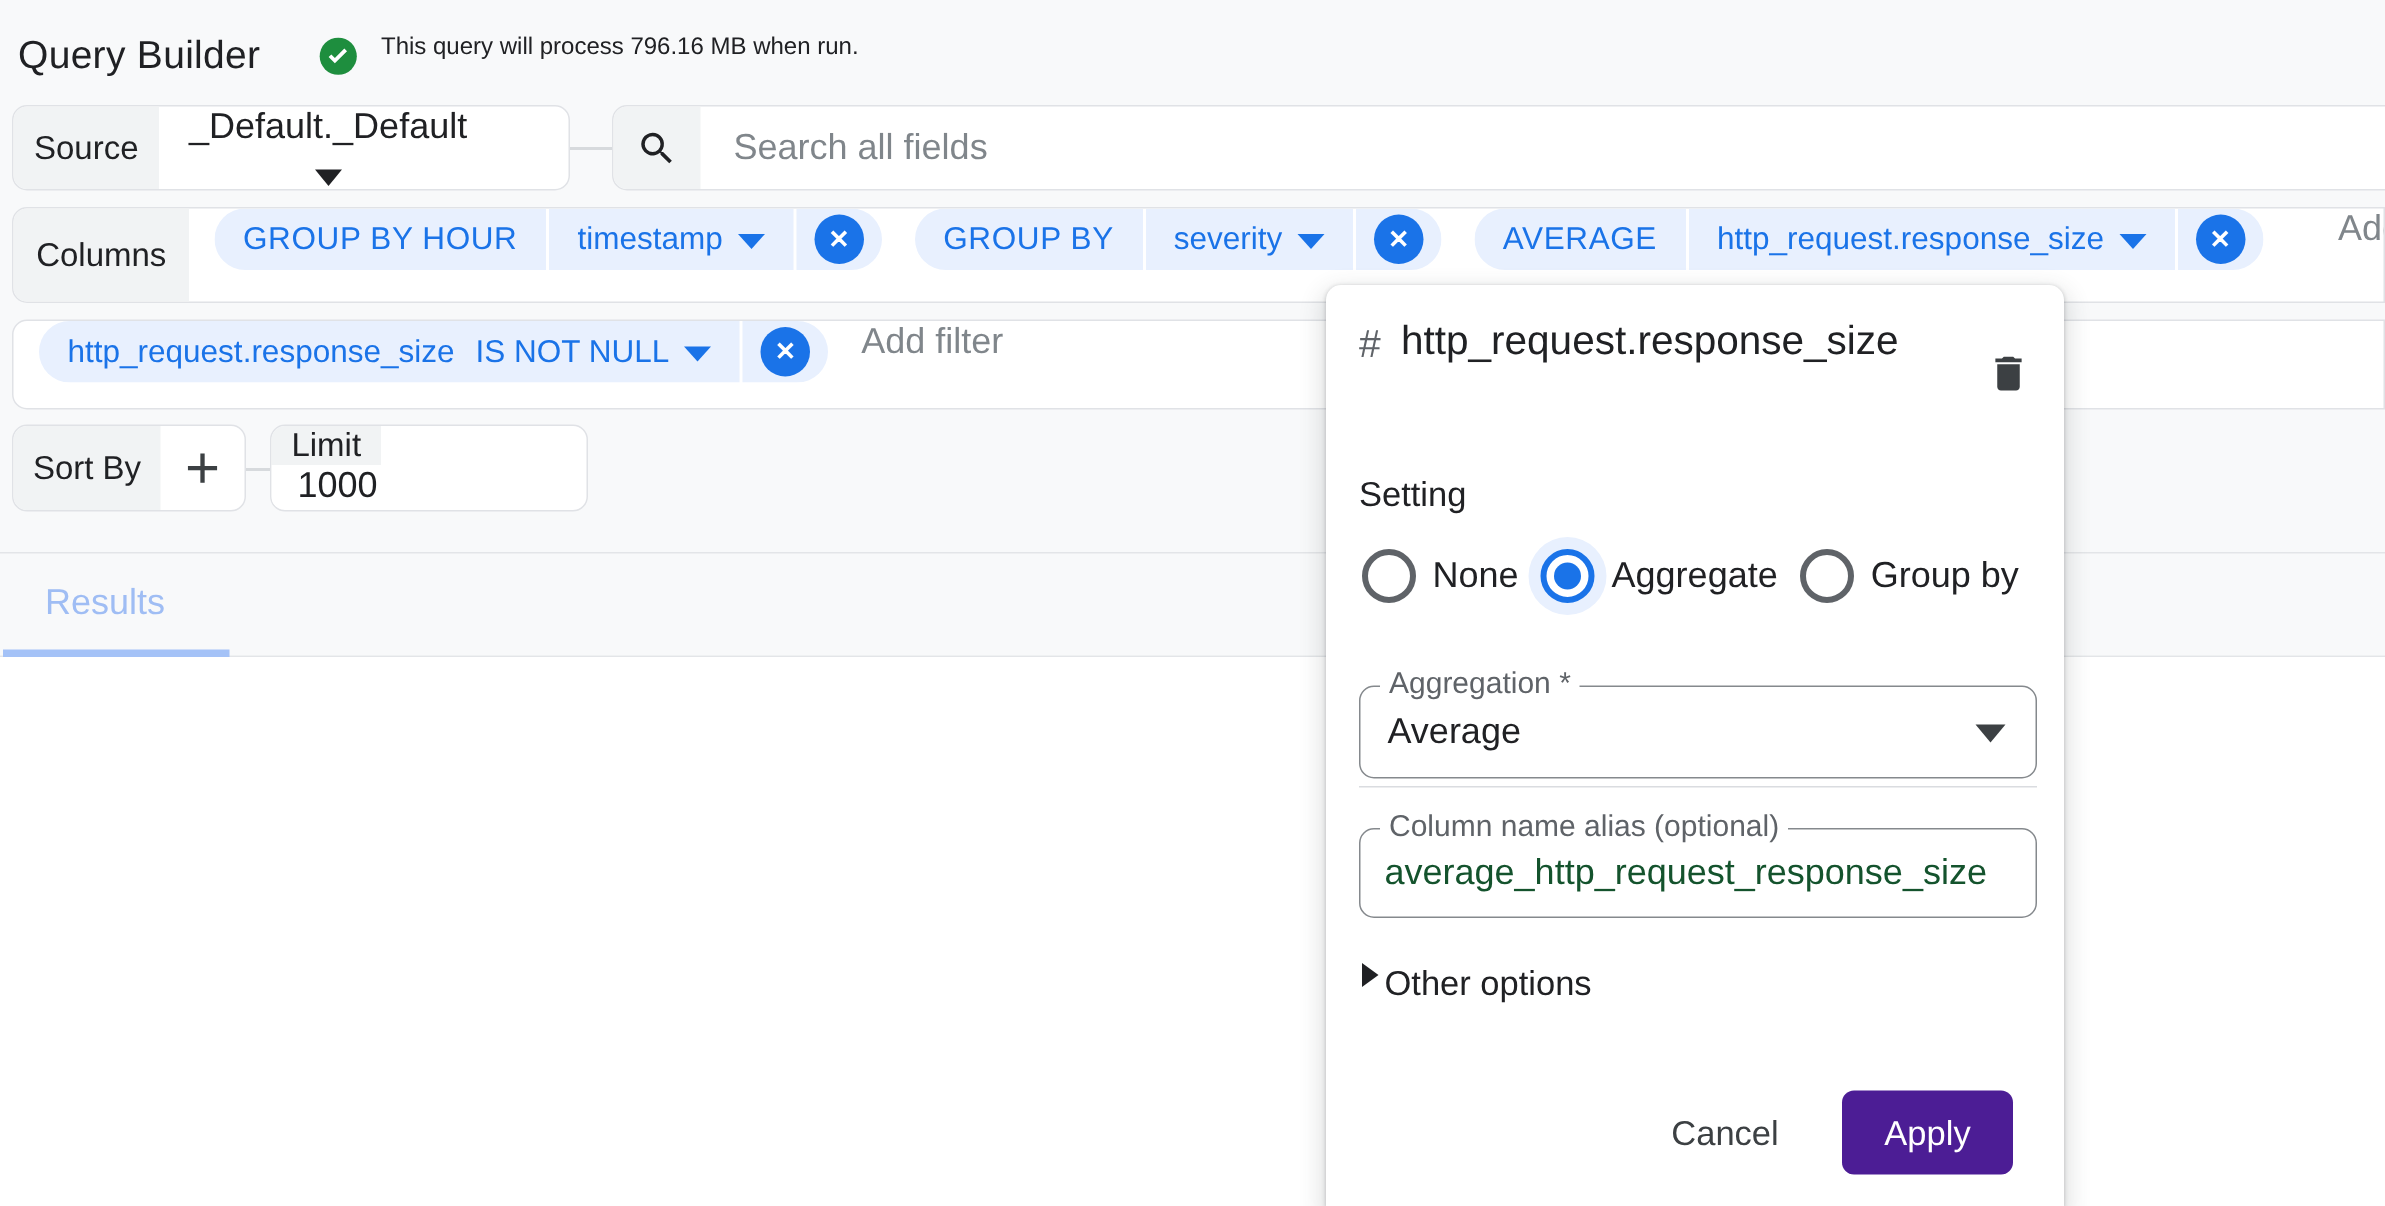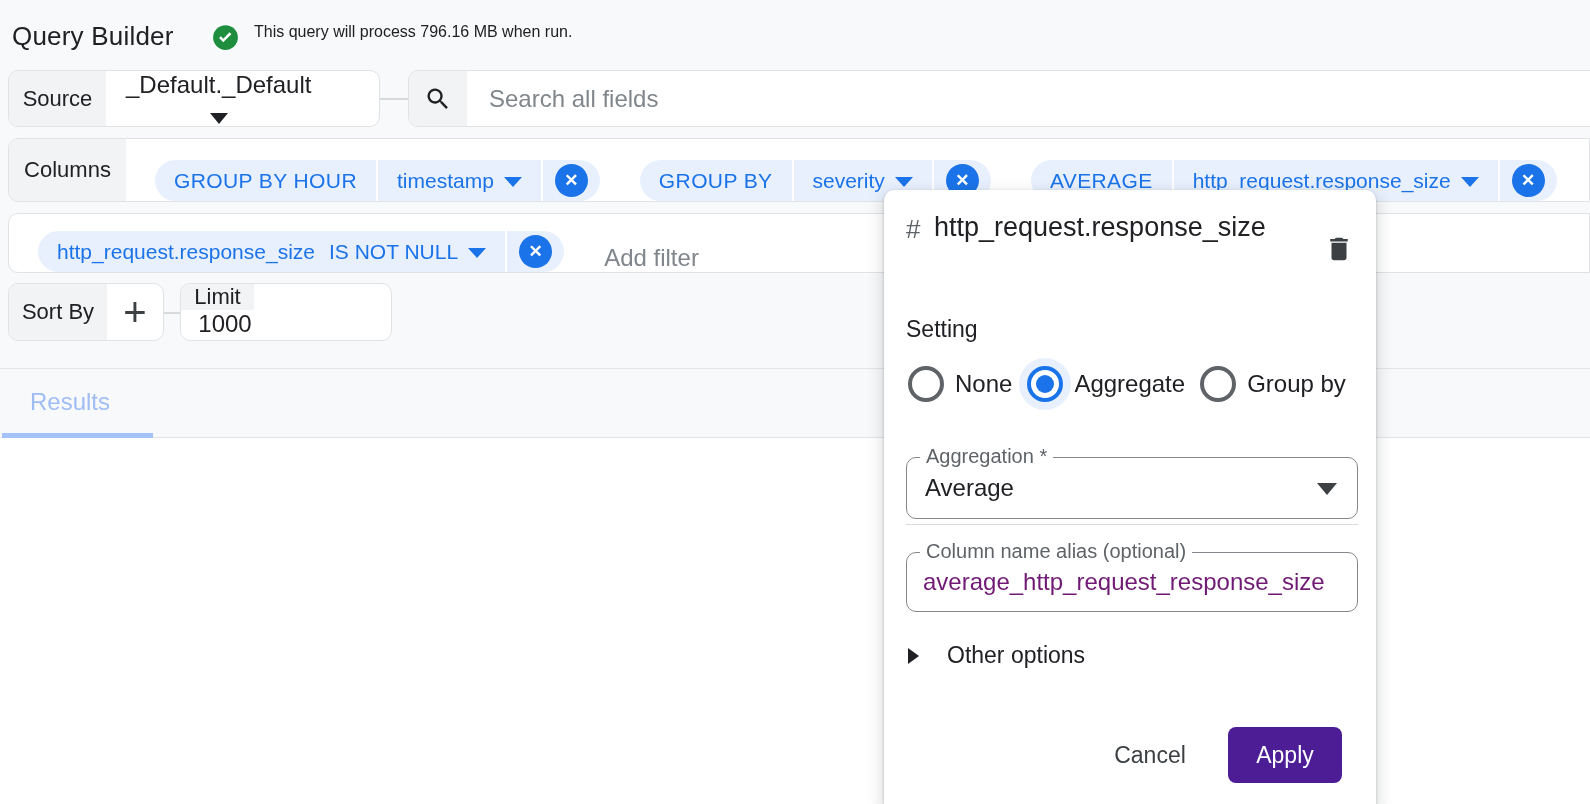--- a/index.html
+++ b/index.html
@@ -20,21 +20,21 @@
 
   .src-value { display:flex; align-items:center; gap:14px; padding:0 26px 0 20px; font-size:24px;flex-direction:column; }
   .caret-dn { width:0; height:0; border-left:9px solid transparent; border-right:9px solid transparent; border-top:11px solid #202124; }
 
   .dash { position:absolute; height:2px; background:#d7dadd; }
 
   .search-iconbox { background:#f1f3f4; width:58px; display:flex; align-items:center; justify-content:center; }
   .search-input { border:none; outline:none; flex:1; font-size:24px; padding:0 22px; color:#202124; font-family:"Liberation Sans",sans-serif; background:transparent; }
   .search-input::placeholder { color:#80868b; opacity:1; }
 
-  .chiprow { display:flex; align-items:flex-end; gap:40px; padding-left:29px; flex:1; min-width:0; }
+  .chiprow { display:flex; align-items:flex-start; gap:22px; padding-left:17px; flex:1; min-width:0; }
   .chip { display:flex; align-items:center; height:41px; border-radius:21px; overflow:hidden; gap:2px; flex:0 0 auto; }
   .chip .seg { background:#e8f0fe; color:#1a73e8; font-size:21px; height:100%; display:flex; align-items:center; padding:0 19px; gap:10px; white-space:nowrap; }
   .chip .seg.op { letter-spacing:.4px; }
   .chip-caret { width:0; height:0; border-left:9px solid transparent; border-right:9px solid transparent; border-top:10px solid #1a73e8; margin-top:2px; }
   .chip .seg.close { padding:0 12px; }
   .xcircle { width:33px; height:33px; border-radius:50%; background:#1a73e8; color:#fff; display:flex; align-items:center; justify-content:center; font-size:17px; font-weight:bold; }
   .add-ph { font-size:24px; color:#80868b; margin-left:28px; white-space:nowrap; }
 
   .plus-seg { display:flex; align-items:center; justify-content:center; width:57px; font-size:40px; color:#3c4043; }
   .limit-input { width:88px; border:none; outline:none; font-size:24px; text-align:center; color:#202124; font-family:"Liberation Sans",sans-serif; }
@@ -55,24 +55,24 @@
   .radio { width:36px; height:36px; border-radius:50%; border:4px solid #5f6368; background:#fff; flex:0 0 auto; }
   .radio.sel { border-color:#1a73e8; box-shadow:0 0 0 8px #e8f0fe; display:flex; align-items:center; justify-content:center; }
   .radio.sel::after { content:""; width:18px; height:18px; border-radius:50%; background:#1a73e8; }
   .radio-label { font-size:24px; margin-left:11px; white-space:nowrap; }
   .radio-gap { width:15px; flex:0 0 auto; }
 
   .field { position:absolute; left:22px; width:452px; border:1px solid #85898d; border-radius:10px; background:#fff; }
   .field-label { position:absolute; top:-13px; left:13px; background:#fff; padding:0 6px; font-size:20px; color:#5f6368; white-space:nowrap; }
   .field-value { position:absolute; left:18px; top:0; bottom:0; display:flex; align-items:center; font-size:24px; color:#202124; }
   .field-caret { position:absolute; right:20px; top:50%; margin-top:-5px; width:0; height:0; border-left:10px solid transparent; border-right:10px solid transparent; border-top:12px solid #3c4043; }
-  .alias-input { position:absolute; left:16px; right:4px; top:1px; bottom:1px; border:none; outline:none; font-size:24px; color:#701a75; font-family:"Liberation Sans",sans-serif; background:transparent; }
+  .alias-input { position:absolute; left:16px; right:4px; top:1px; bottom:1px; border:none; outline:none; font-size:24px; color:#14532d; font-family:"Liberation Sans",sans-serif; background:transparent; }
   .dlg-divider { position:absolute; left:22px; top:334px; width:452px; height:1px; background:#dadce0; }
 
-  .other-opts { position:absolute; left:24px; top:452px; display:flex; align-items:center; gap:28px; cursor:pointer; }
+  .other-opts { position:absolute; left:24px; top:452px; display:flex; gap:4px; cursor:pointer; }
   .tri-right { width:0; height:0; border-top:8px solid transparent; border-bottom:8px solid transparent; border-left:11px solid #202124; }
   .other-label { font-size:23px; color:#202124; }
 
   .btn-cancel { position:absolute; left:206px; top:540px; width:120px; height:50px; background:none; border:none; font-size:23px; color:#3c4043; font-family:"Liberation Sans",sans-serif; cursor:pointer; }
   .btn-apply { position:absolute; left:344px; top:537px; width:114px; height:56px; background:#4c1d95; border:none; border-radius:8px; font-size:23px; color:#fff; font-family:"Liberation Sans",sans-serif; cursor:pointer; }
 </style>
 </head>
 <body>
 
 <div class="top-bg"></div>

